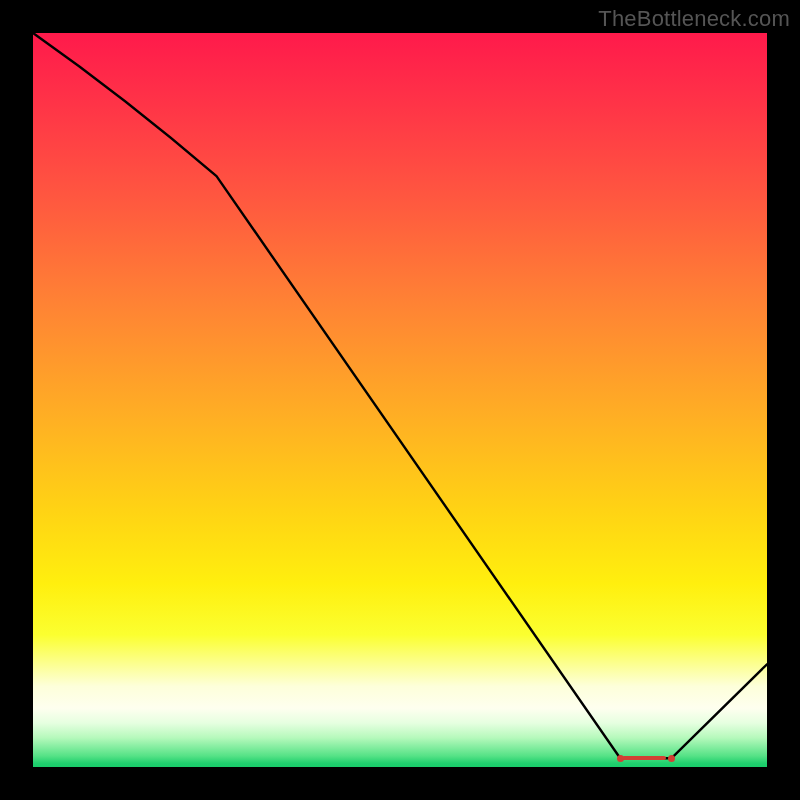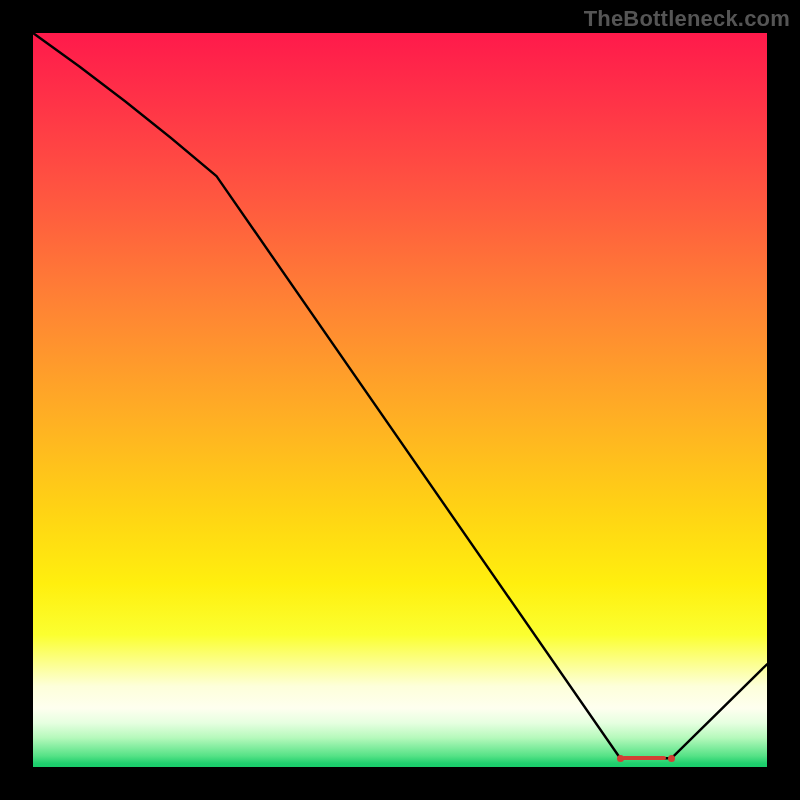--- a/index.html
+++ b/index.html
@@ -16,21 +16,21 @@
     width: 800px;
     height: 800px;
     background: #000;
   }
   .watermark {
     position: absolute;
     top: 6px;
     right: 10px;
     color: #555;
     font-size: 22px;
-    font-weight: 700;
+    font-weight: 400;
     letter-spacing: 0.2px;
     user-select: none;
   }
   .plot-outer {
     position: absolute;
     left: 30px;
     top: 30px;
     width: 740px;
     height: 740px;
     border: 3px solid #000;

